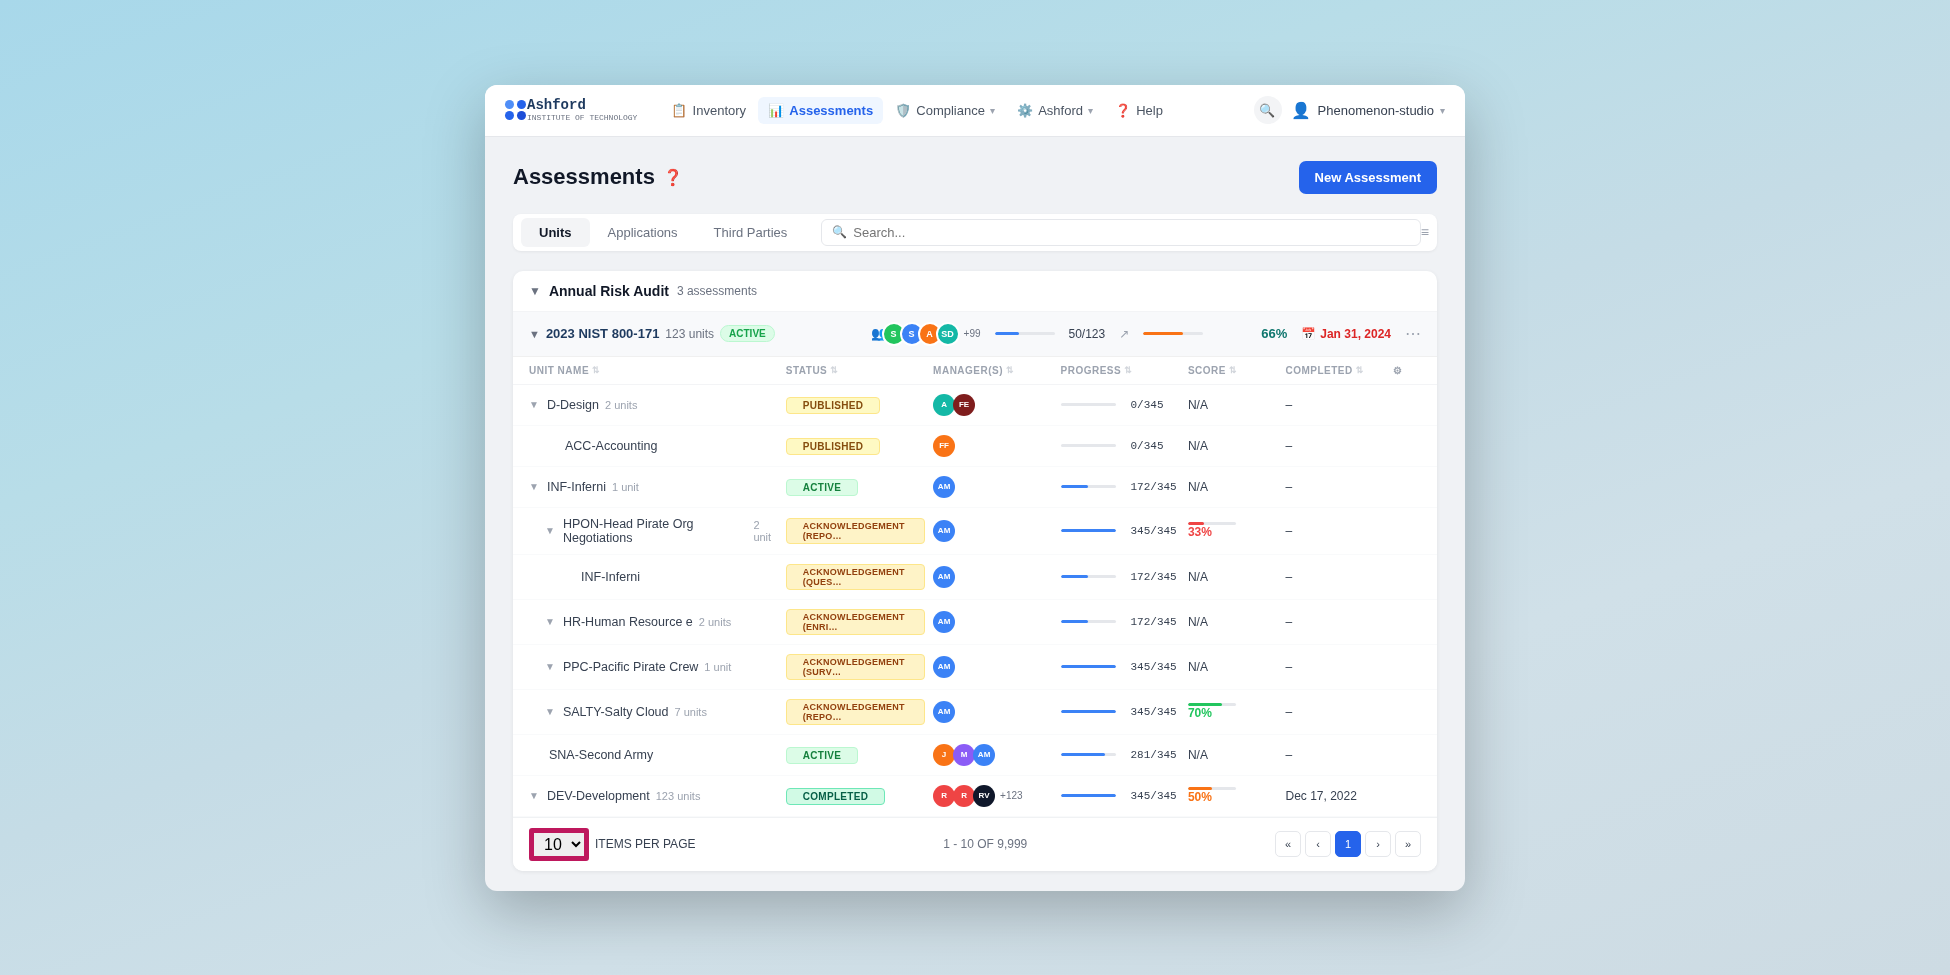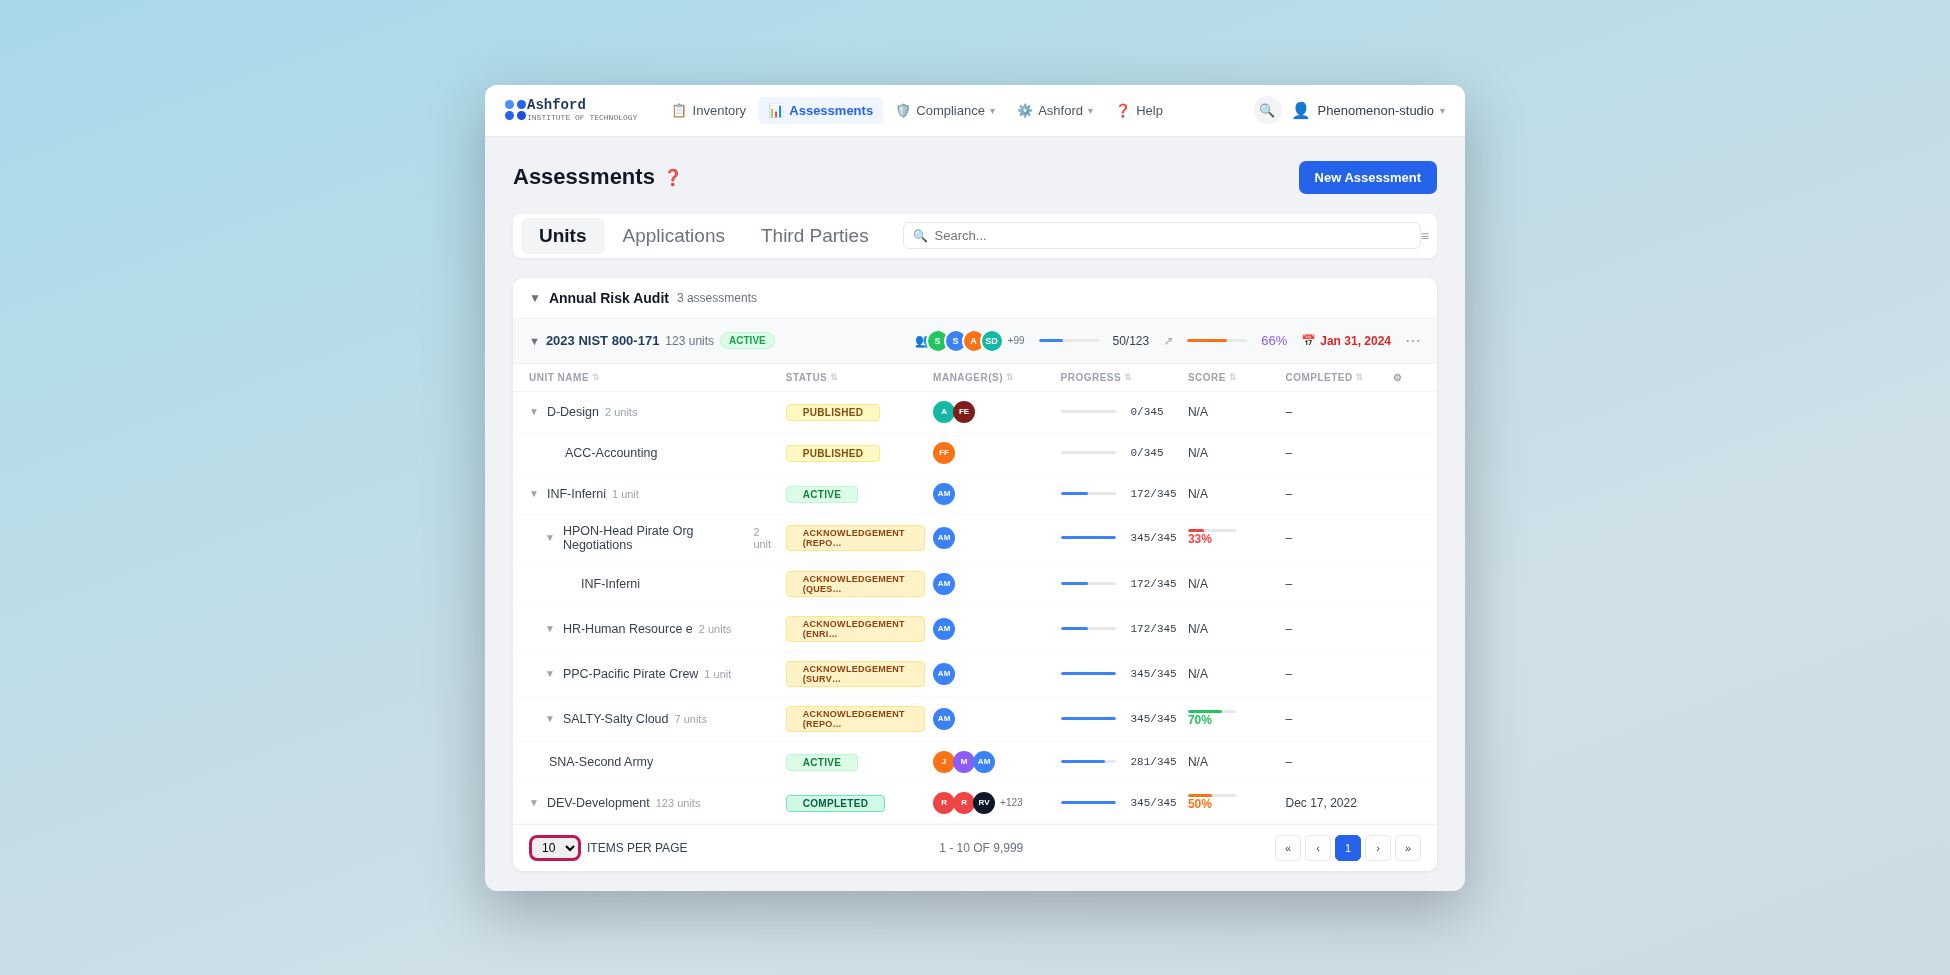--- a/index.html
+++ b/index.html
@@ -144,21 +144,21 @@
       gap: 0;
       background: #fff;
       border-radius: 8px;
       padding: 4px 8px;
       margin-bottom: 20px;
       box-shadow: 0 1px 3px rgba(0,0,0,0.06);
     }
     .tab {
       padding: 7px 18px;
       border-radius: 6px;
-      font-size: 19px;
+      font-size: 13px;
       font-weight: 500;
       color: #6b7280;
       cursor: pointer;
     }
     .tab.active {
       background: #f3f4f6;
       color: #111827;
       font-weight: 600;
     }
     .search-box {
@@ -292,22 +292,23 @@
     .progress-fill-blue { background: #3b82f6; }
     .progress-fill-orange { background: #f97316; }
     .score-text {
       font-size: 12px;
       color: #374151;
       white-space: nowrap;
     }
     .trend-icon { font-size: 12px; color: #9ca3af; }
     .pct-text {
       font-size: 13px;
-      font-weight: 400;
-      color: #8b5cf6;
+      font-weight: 700;
+      color: #0f766e;
+      margin-left: 44px;
     }
     .due-date {
       font-size: 12px;
       font-weight: 600;
       color: #dc2626;
       display: flex;
       align-items: center;
       gap: 4px;
     }
     .more-btn { color: #9ca3af; cursor: pointer; font-size: 16px; }
@@ -398,24 +399,24 @@
       border-top: 1px solid #f0f2f4;
     }
     .per-page {
       display: flex;
       align-items: center;
       gap: 6px;
       font-size: 12px;
       color: #374151;
     }
     .per-page select {
-      border: 3px solid #be185d;
-      border-radius: 8px;
+      border: 5px solid #be185d;
+      border-radius: 3px;
       padding: 2px 6px;
-      font-size: 12px;
+      font-size: 16px;
     }
     .pagination-info {
       font-size: 12px;
       color: #6b7280;
     }
     .pagination-controls {
       display: flex;
       align-items: center;
       gap: 4px;
     }

